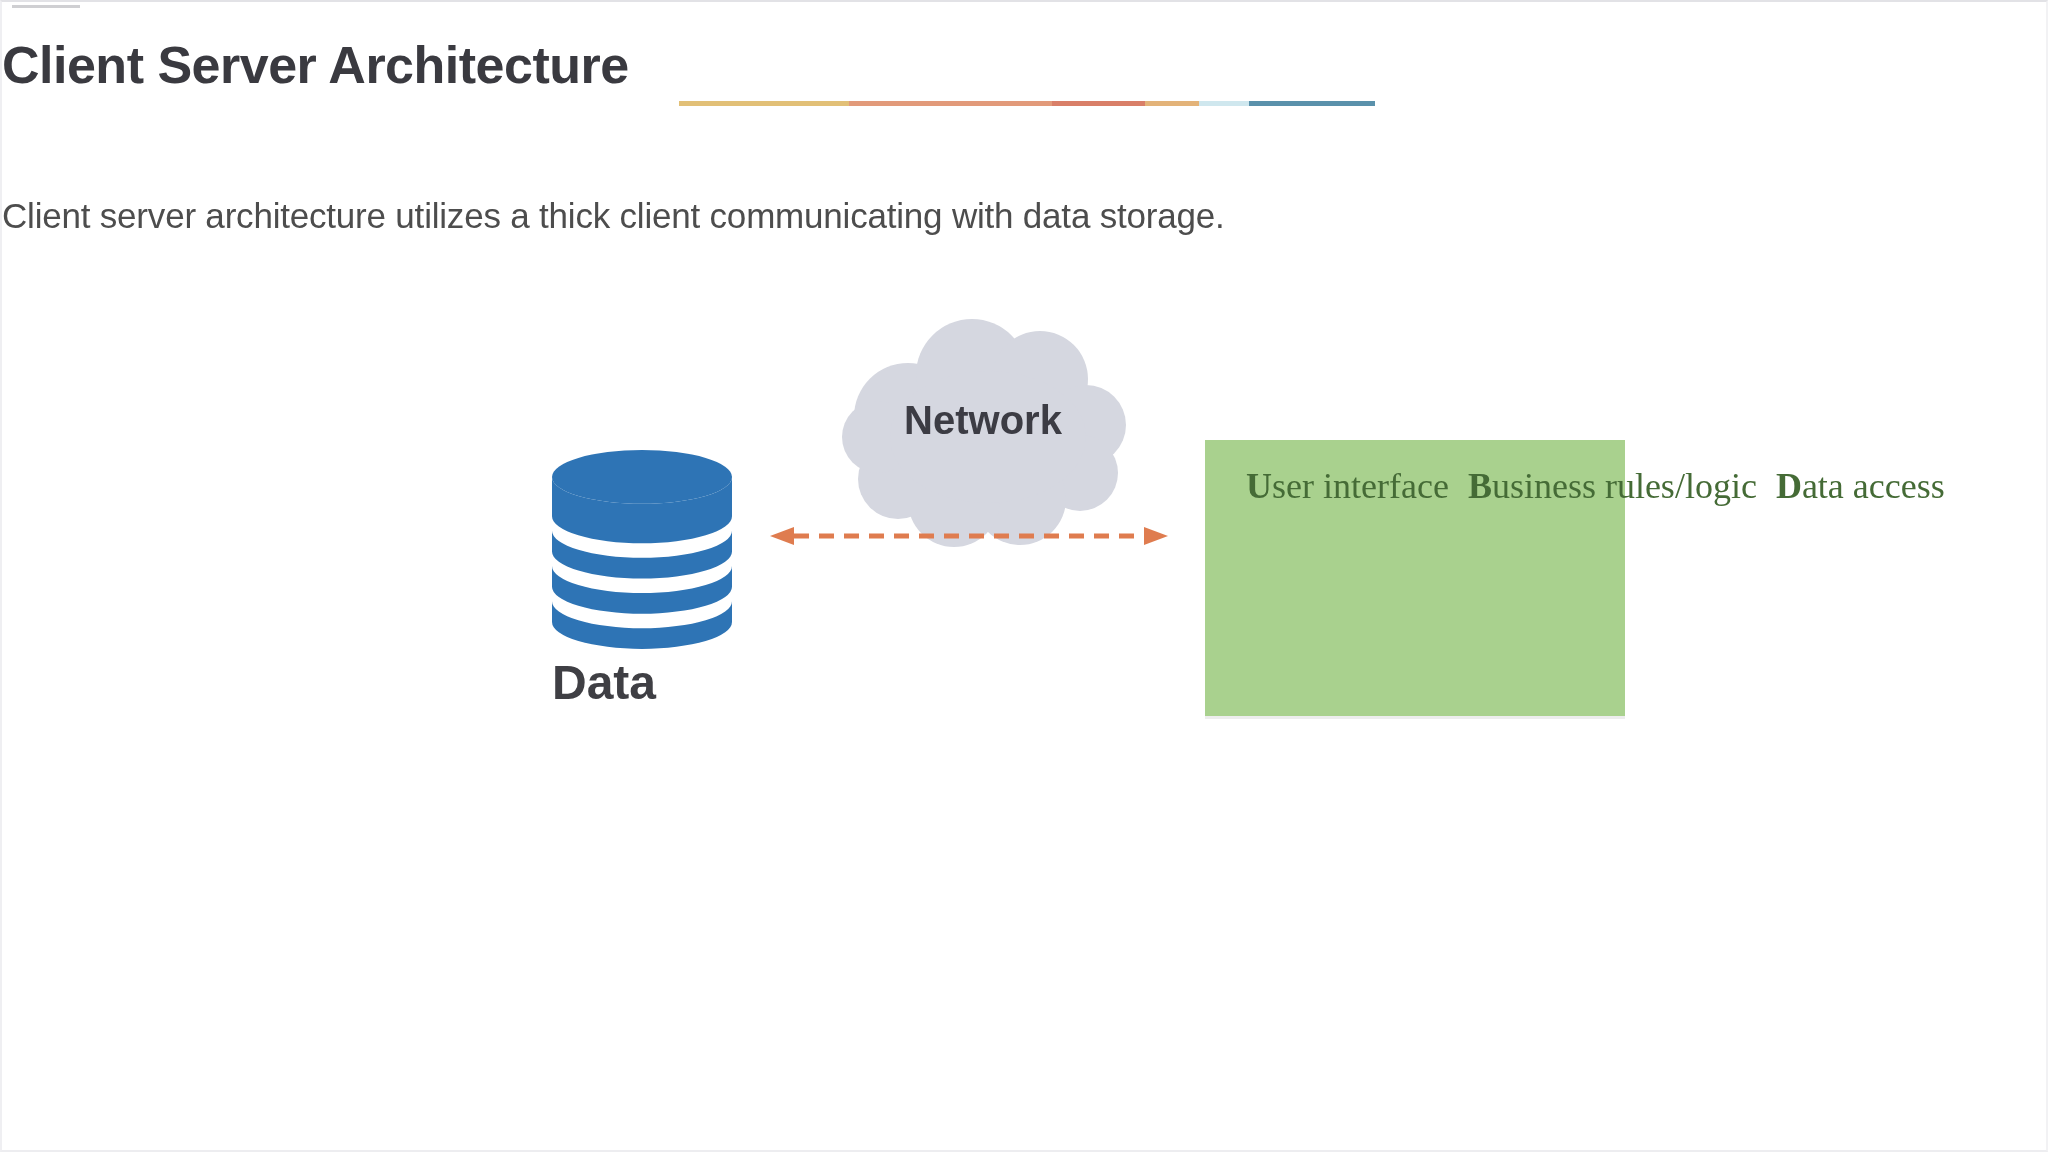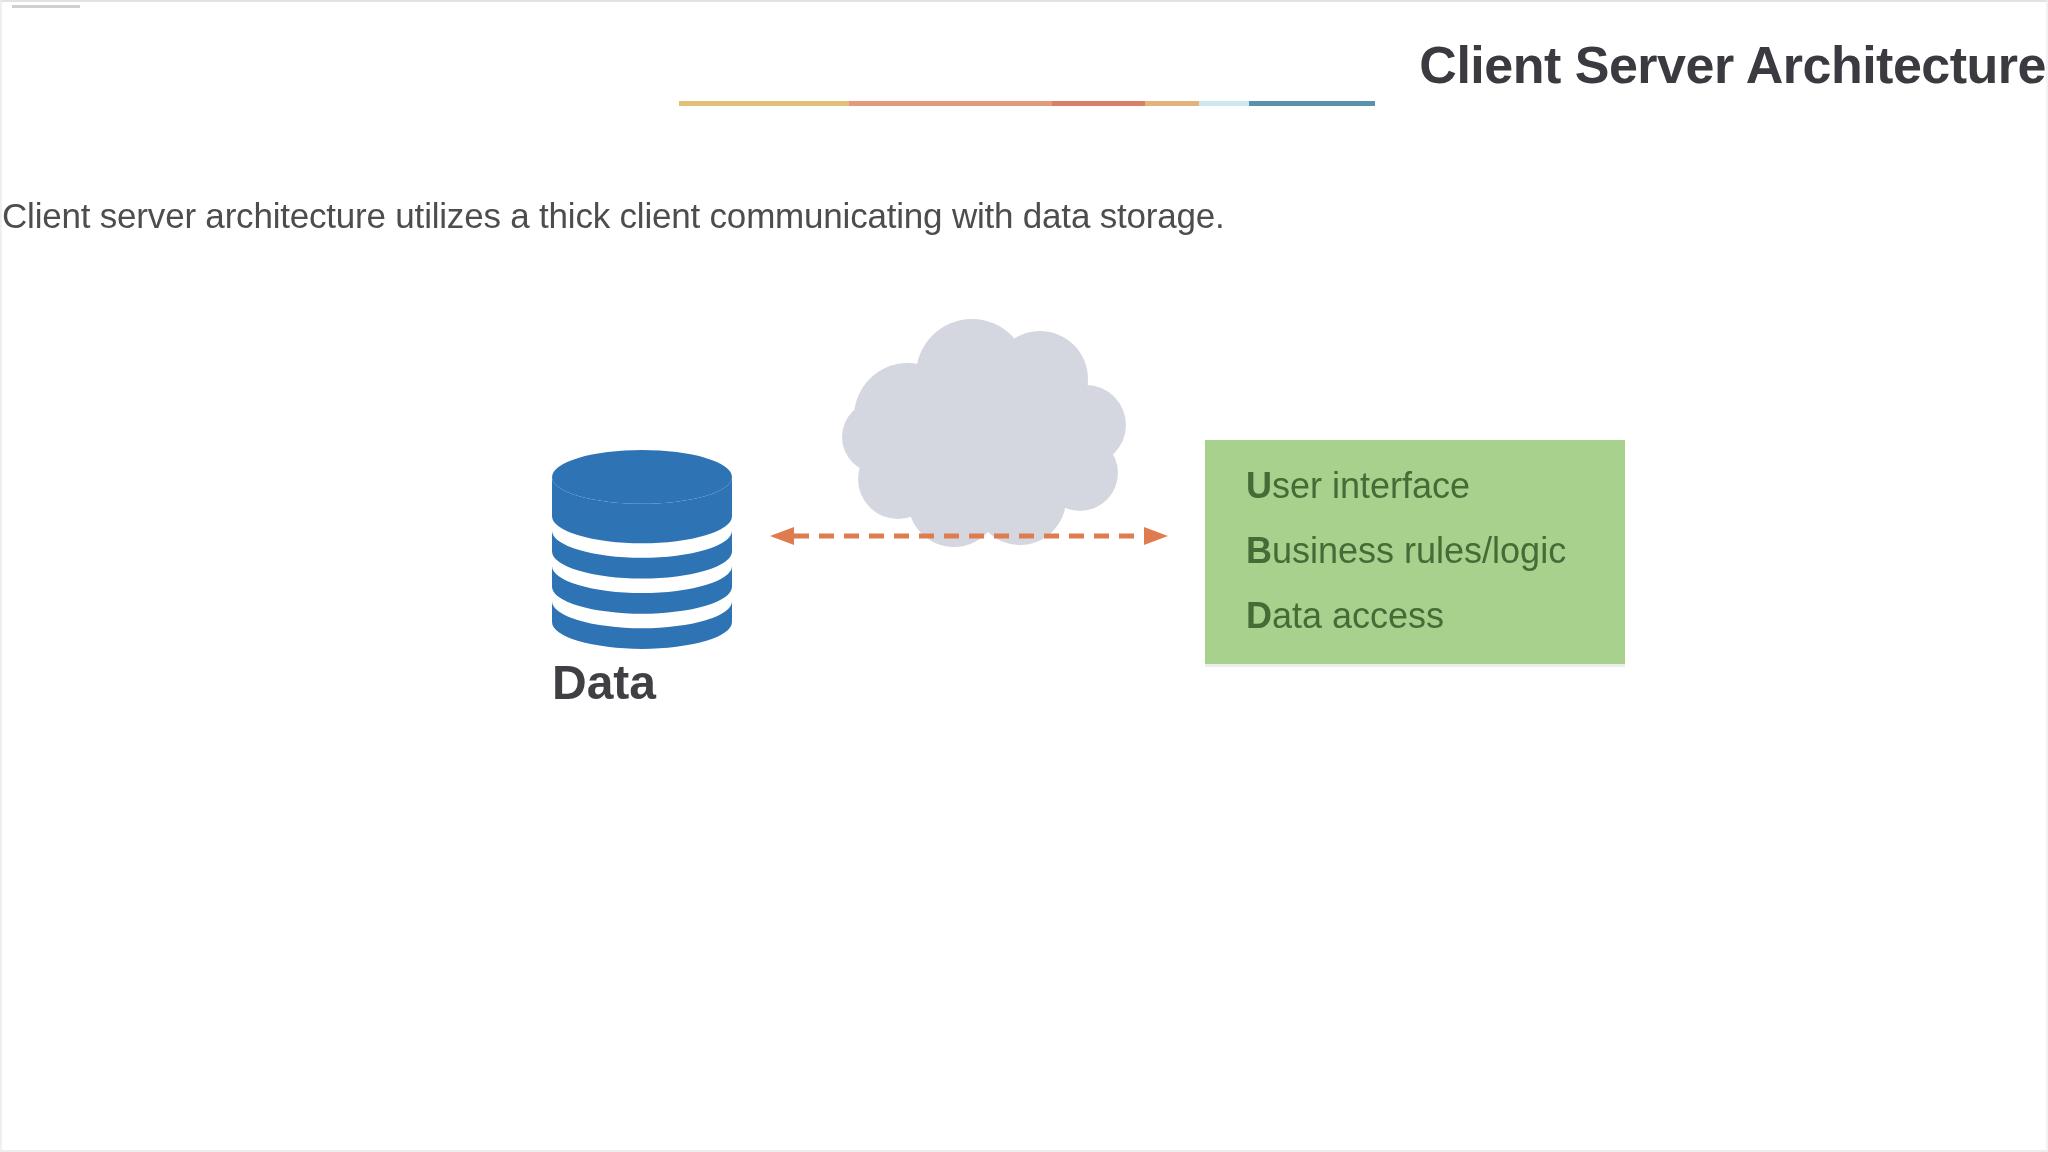--- a/index.html
+++ b/index.html
@@ -14,21 +14,21 @@
     border-bottom:2px solid #ededf0;
     border-right:2px solid #f2f2f4;
     box-sizing:border-box;
   }
   .edge-mark{
     position:absolute;left:10px;top:3px;width:68px;height:3px;
     background:#a7a7ad;opacity:.55;
   }
   .title{
     position:absolute;left:0;right:0;top:34px;margin:0;
-    text-align:right;
+    text-align:left;
     font-size:52px;line-height:58px;font-weight:800;
     letter-spacing:-0.5px;
     color:var(--title-color,#3a3a40);
   }
   .title-underline{
     position:absolute;left:677px;top:99px;width:696px;height:5px;
     display:flex;flex-direction:row;
   }
   .title-underline .useg{display:block;height:100%;}
   .subtitle{
@@ -60,27 +60,28 @@
     font-size:48px;line-height:52px;font-weight:700;
     color:var(--data-label-color,#3f3f44);
   }
   .arrow{
     position:absolute;left:766px;top:522px;width:402px;height:24px;
     z-index:4;
   }
   .arrow line{stroke:var(--arrow-orange,#df7c4f);stroke-width:5;}
   .arrow polygon{fill:var(--arrow-orange,#df7c4f);}
   .client-box{
-    position:absolute;left:1203px;top:438px;width:420px;height:224px;
+    position:absolute;left:1203px;top:438px;width:420px;height:276px;
     background:var(--client-box-bg,#a9d18e);
     box-sizing:border-box;
     padding:23px 0 0 41px;
-    display:flex;flex-direction:column;gap:19px;
+    display:flex;flex-direction:row;gap:19px;
     box-shadow:0 3px 0 rgba(0,0,0,0.07);
     z-index:2;
+    font-family:Liberation Serif, serif;
   }
   .client-row{
     font-size:36px;line-height:46px;font-weight:400;
     color:var(--client-box-text,#456b36);
     white-space:nowrap;
   }
   .client-row .lead{font-weight:700;}
 </style>
 </head>
 <body>
@@ -107,20 +108,21 @@
     <circle cx="132" cy="60" r="56"></circle>
     <circle cx="200" cy="64" r="48"></circle>
     <circle cx="246" cy="110" r="40"></circle>
     <circle cx="240" cy="158" r="38"></circle>
     <circle cx="180" cy="184" r="46"></circle>
     <circle cx="114" cy="186" r="46"></circle>
     <circle cx="58" cy="164" r="40"></circle>
     <circle cx="38" cy="122" r="36"></circle>
     <ellipse cx="148" cy="122" rx="98" ry="66"></ellipse>
   </svg>
+  <div class="network-label">Network</div>
 
   <svg class="db" viewBox="0 0 180 195" preserveAspectRatio="none" aria-hidden="true">
     <ellipse cx="90" cy="26" rx="90" ry="26"></ellipse>
     <path d="M0 26 V64 a90 26 0 0 0 180 0 V26 a90 26 0 0 1 -180 0 Z"></path>
     <path d="M0 78  a90 26 0 0 0 180 0 v20 a90 26 0 0 1 -180 0 Z"></path>
     <path d="M0 112 a90 26 0 0 0 180 0 v20 a90 26 0 0 1 -180 0 Z"></path>
     <path d="M0 146 a90 26 0 0 0 180 0 v20 a90 26 0 0 1 -180 0 Z"></path>
   </svg>
   <div class="data-label">Data</div>
 

